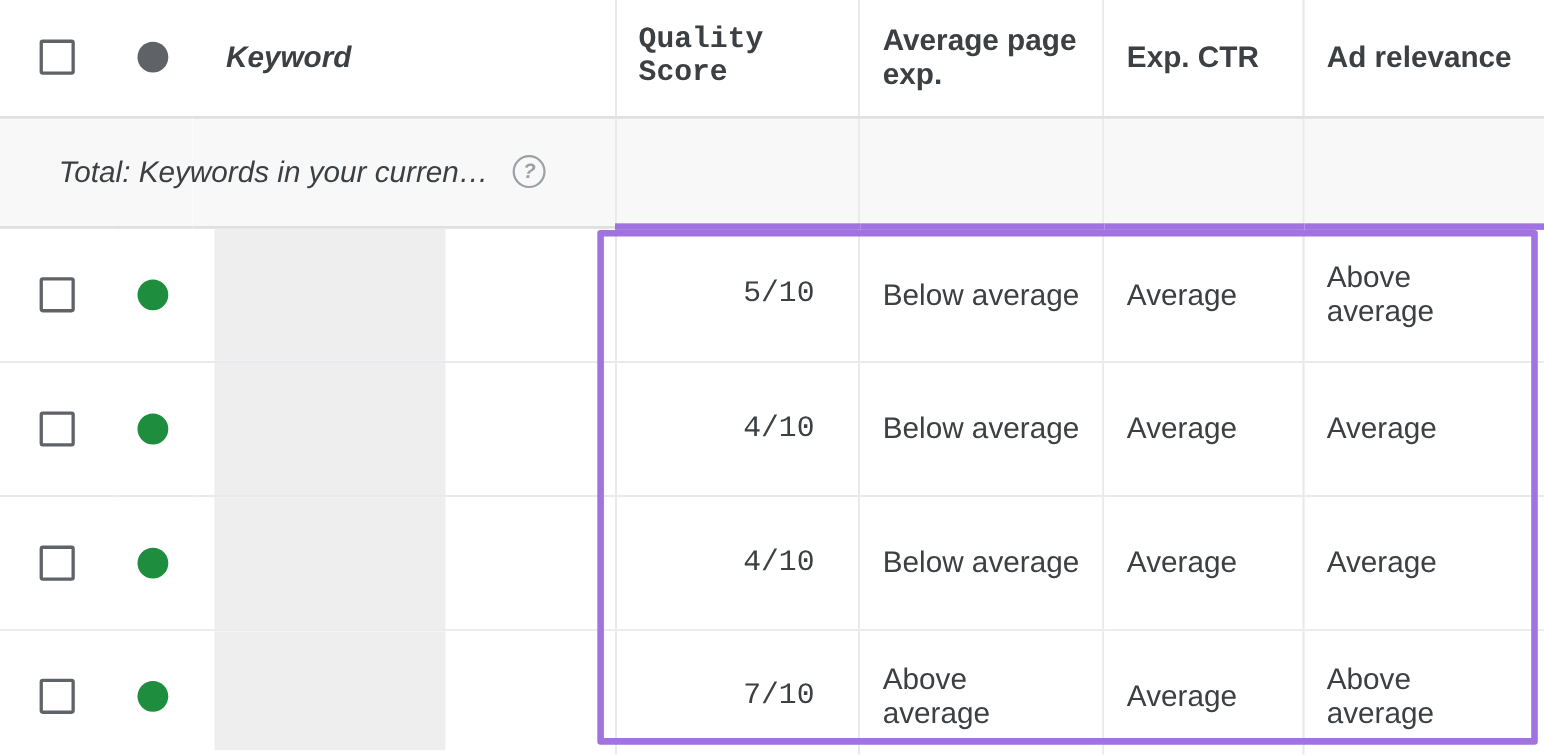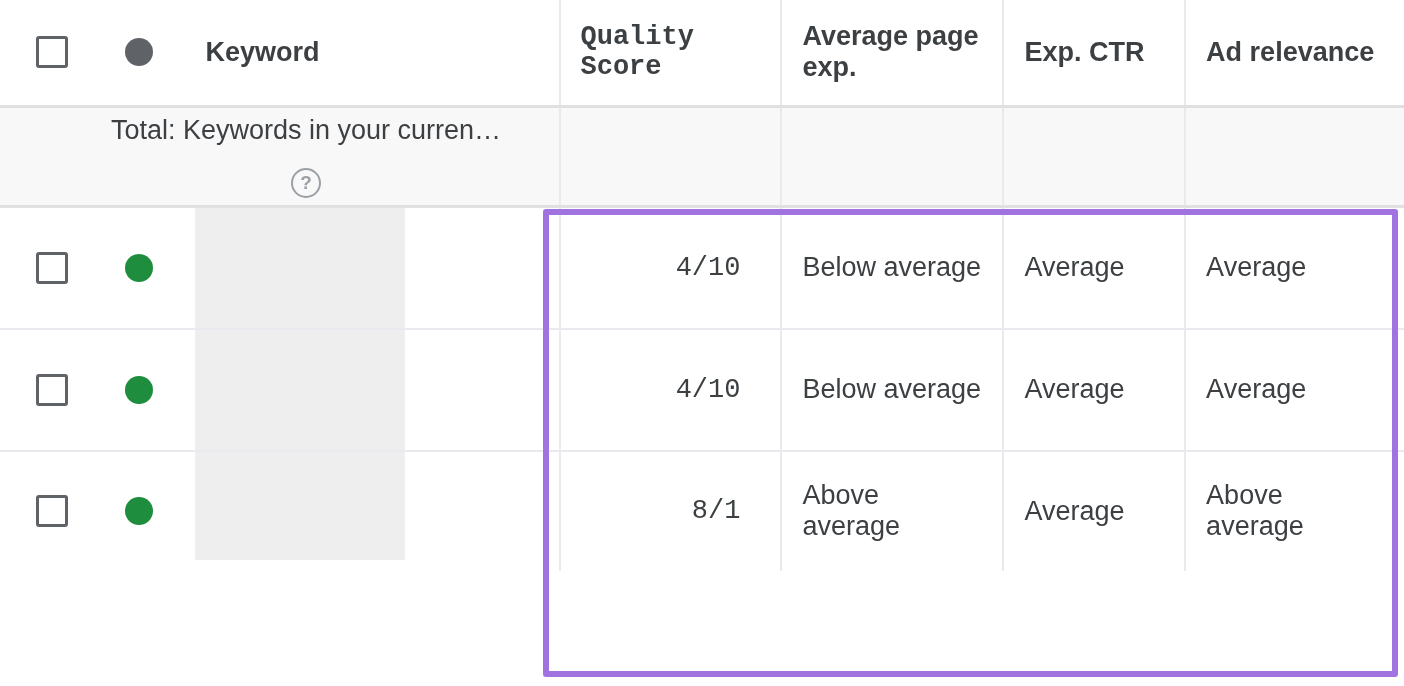--- a/index.html
+++ b/index.html
@@ -23,21 +23,21 @@
   .tcell {
     display: table-cell;
     vertical-align: middle;
     border-bottom: 2px solid #e8eaed;
     padding: 0;
     position: relative;
   }
   
   .c-check  { width: 100px; }
   .c-status { width: 70px; }
-  .c-keyword{ width: 372px; }
+  .c-keyword{ width: 372px; font-style: italic; }
   .c-qs     { width: 215px; font-family: Liberation Mono, monospace; }
   .c-lpe    { width: 215px; }
   .c-ctr    { width: 176px; }
   .c-adr    { width: 212px; margin-left: 32px; }
 
   
   .header .tcell {
     height: 106px;
     font-size: 27px;
     font-weight: 700;
@@ -59,21 +59,20 @@
     border-bottom: 3px solid #e0e0e0;
   }
   .total .c-qs, .total .c-lpe, .total .c-ctr, .total .c-adr {
     border-left: 2px solid #e8eaed;
   }
   .total-span {
     padding: 0 0 0 48px;
     display: flex;
     align-items: center;
     gap: 22px;
-    flex-direction: column;
   }
   .total-text {
     white-space: nowrap;
     overflow: hidden;
     text-overflow: ellipsis;
     max-width: 400px;
     color: #3c4043;
   }
   .help-icon {
     flex: 0 0 auto;
@@ -201,20 +200,35 @@
           <span>?</span>
         </span>
       </div>
     </div>
     <div class="tcell c-qs"></div>
     <div class="tcell c-lpe"></div>
     <div class="tcell c-ctr"></div>
     <div class="tcell c-adr"></div>
   </div>
 
+  <div class="trow drow first">
+    <div class="tcell c-check">
+          <div class="chk"></div>
+        </div>
+    <div class="tcell c-status">
+          <div class="dot green"></div>
+        </div>
+    <div class="tcell c-keyword">
+          <div class="kw-blank"></div>
+        </div>
+    <div class="tcell c-qs"><span>5/10</span></div>
+    <div class="tcell c-lpe"><span>Below average</span></div>
+    <div class="tcell c-ctr"><span>Average</span></div>
+    <div class="tcell c-adr"><span>Above average</span></div>
+  </div>
 
   <div class="trow drow">
     <div class="tcell c-check">
           <div class="chk"></div>
         </div>
     <div class="tcell c-status">
           <div class="dot green"></div>
         </div>
     <div class="tcell c-keyword">
           <div class="kw-blank"></div>
@@ -244,21 +258,21 @@
   <div class="trow drow last">
     <div class="tcell c-check">
           <div class="chk"></div>
         </div>
     <div class="tcell c-status">
           <div class="dot green"></div>
         </div>
     <div class="tcell c-keyword">
           <div class="kw-blank"></div>
         </div>
-    <div class="tcell c-qs"><span>8/1</span></div>
+    <div class="tcell c-qs"><span>7/10</span></div>
     <div class="tcell c-lpe"><span>Above average</span></div>
     <div class="tcell c-ctr"><span>Average</span></div>
     <div class="tcell c-adr"><span>Above average</span></div>
   </div>
 
 </div>
 <div class="highlight"></div>
 </div>
 
 </body></html>

